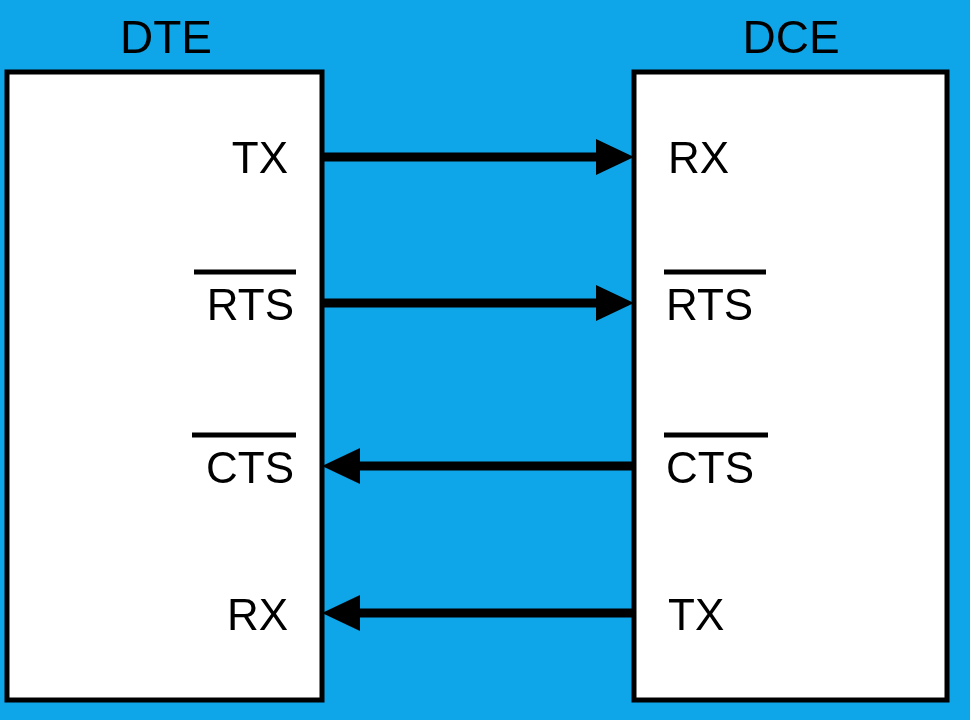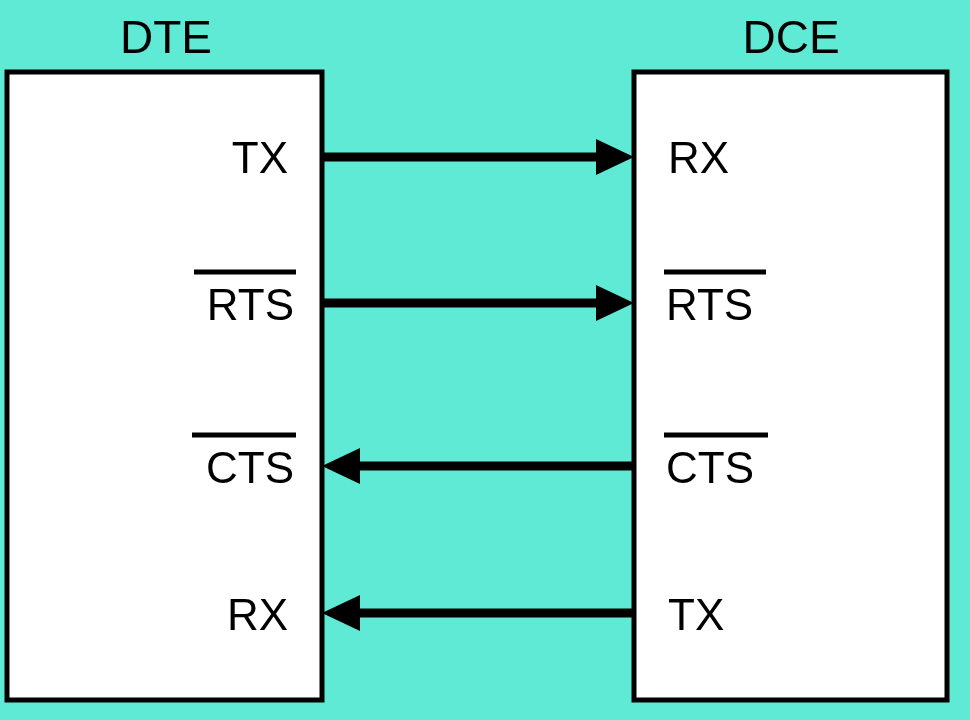--- a/index.html
+++ b/index.html
@@ -8,21 +8,21 @@
     padding: 0;
     background: #ffffff;
   }
   body {
     font-family: "Liberation Sans", sans-serif;
   }
   #diagram-root {
     position: relative;
     width: 970px;
     height: 720px;
-    background: #5eead4;
+    background: #0ea5e9;
     overflow: hidden;
   }
   svg#diagram-svg {
     display: block;
     width: 970px;
     height: 720px;
   }
   .box-rect {
     fill: #ffffff;
     stroke: #000000;

